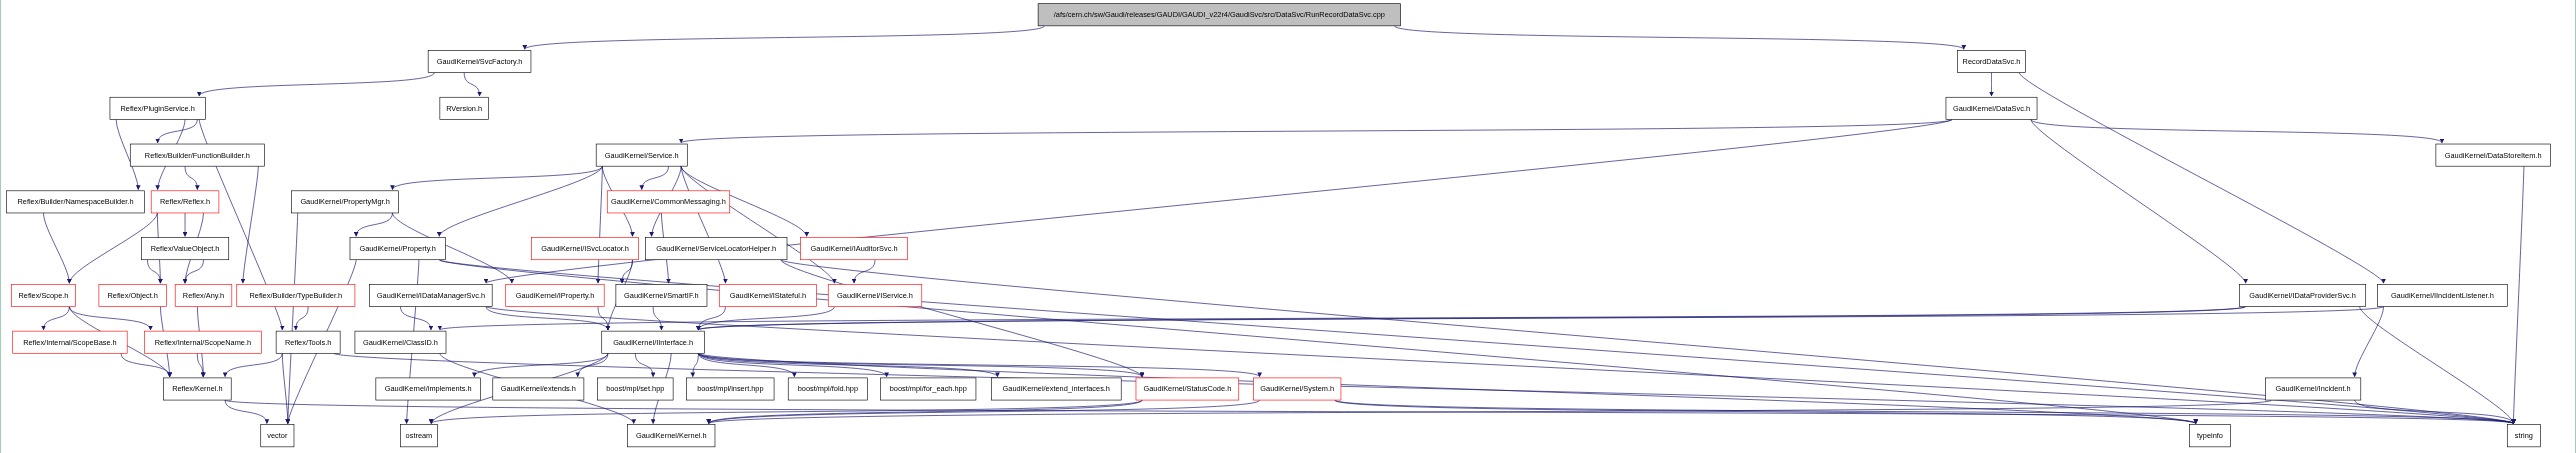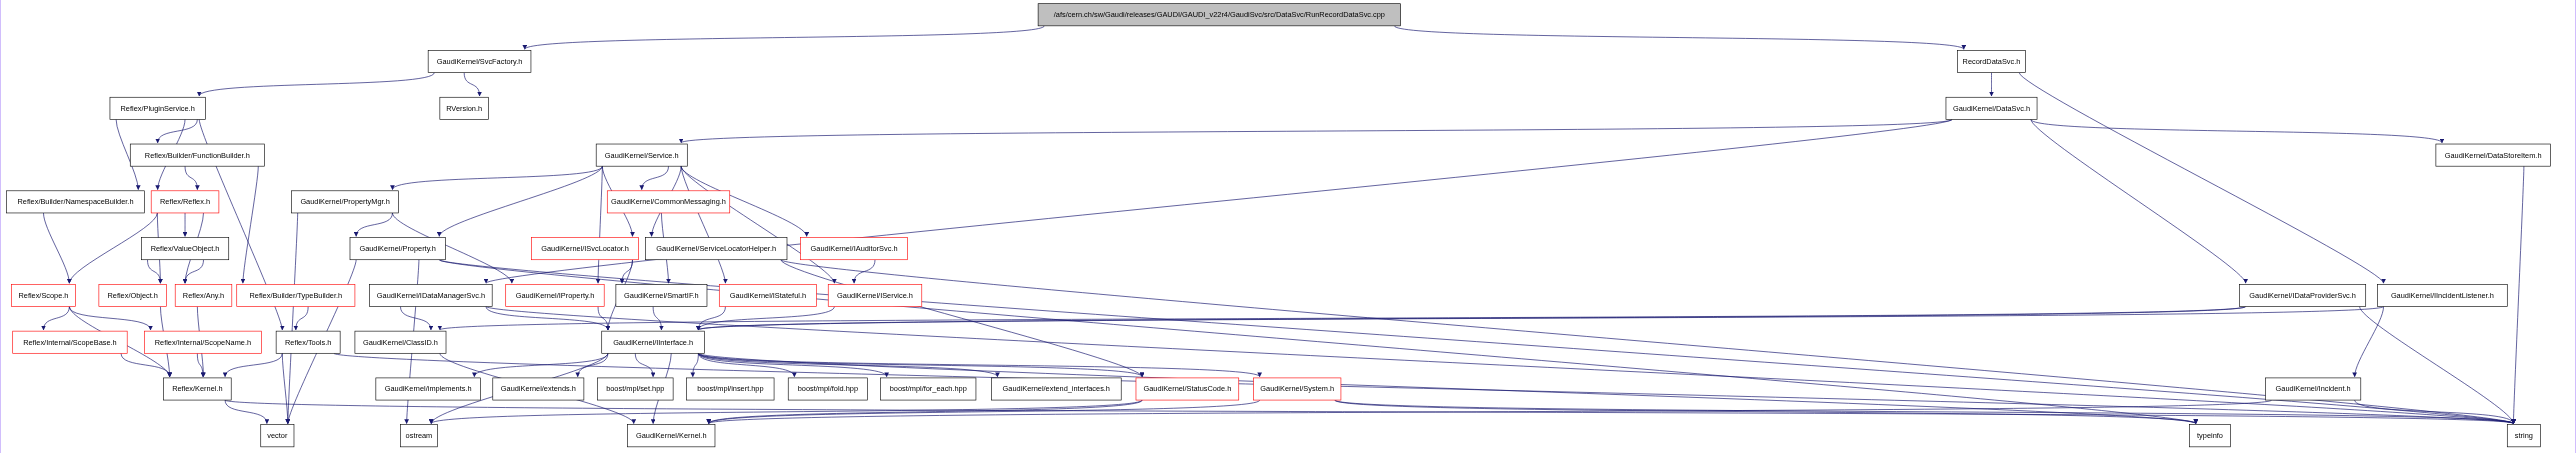--- a/index.html
+++ b/index.html
@@ -3,21 +3,21 @@
 <meta charset="utf-8">
 <style>
   html, body {
     margin: 0;
     padding: 0;
     background: #ffffff;
   }
   .graph-wrap {
     width: 2576px;
     height: 453px;
-    background: #8b5cf6;
+    background: #15803d;
     overflow: hidden;
   }
   svg {
     display: block;
   }
   svg text {
     font-family: "Liberation Sans", "DejaVu Sans", sans-serif;
     fill: #000000;
   }
 </style>

